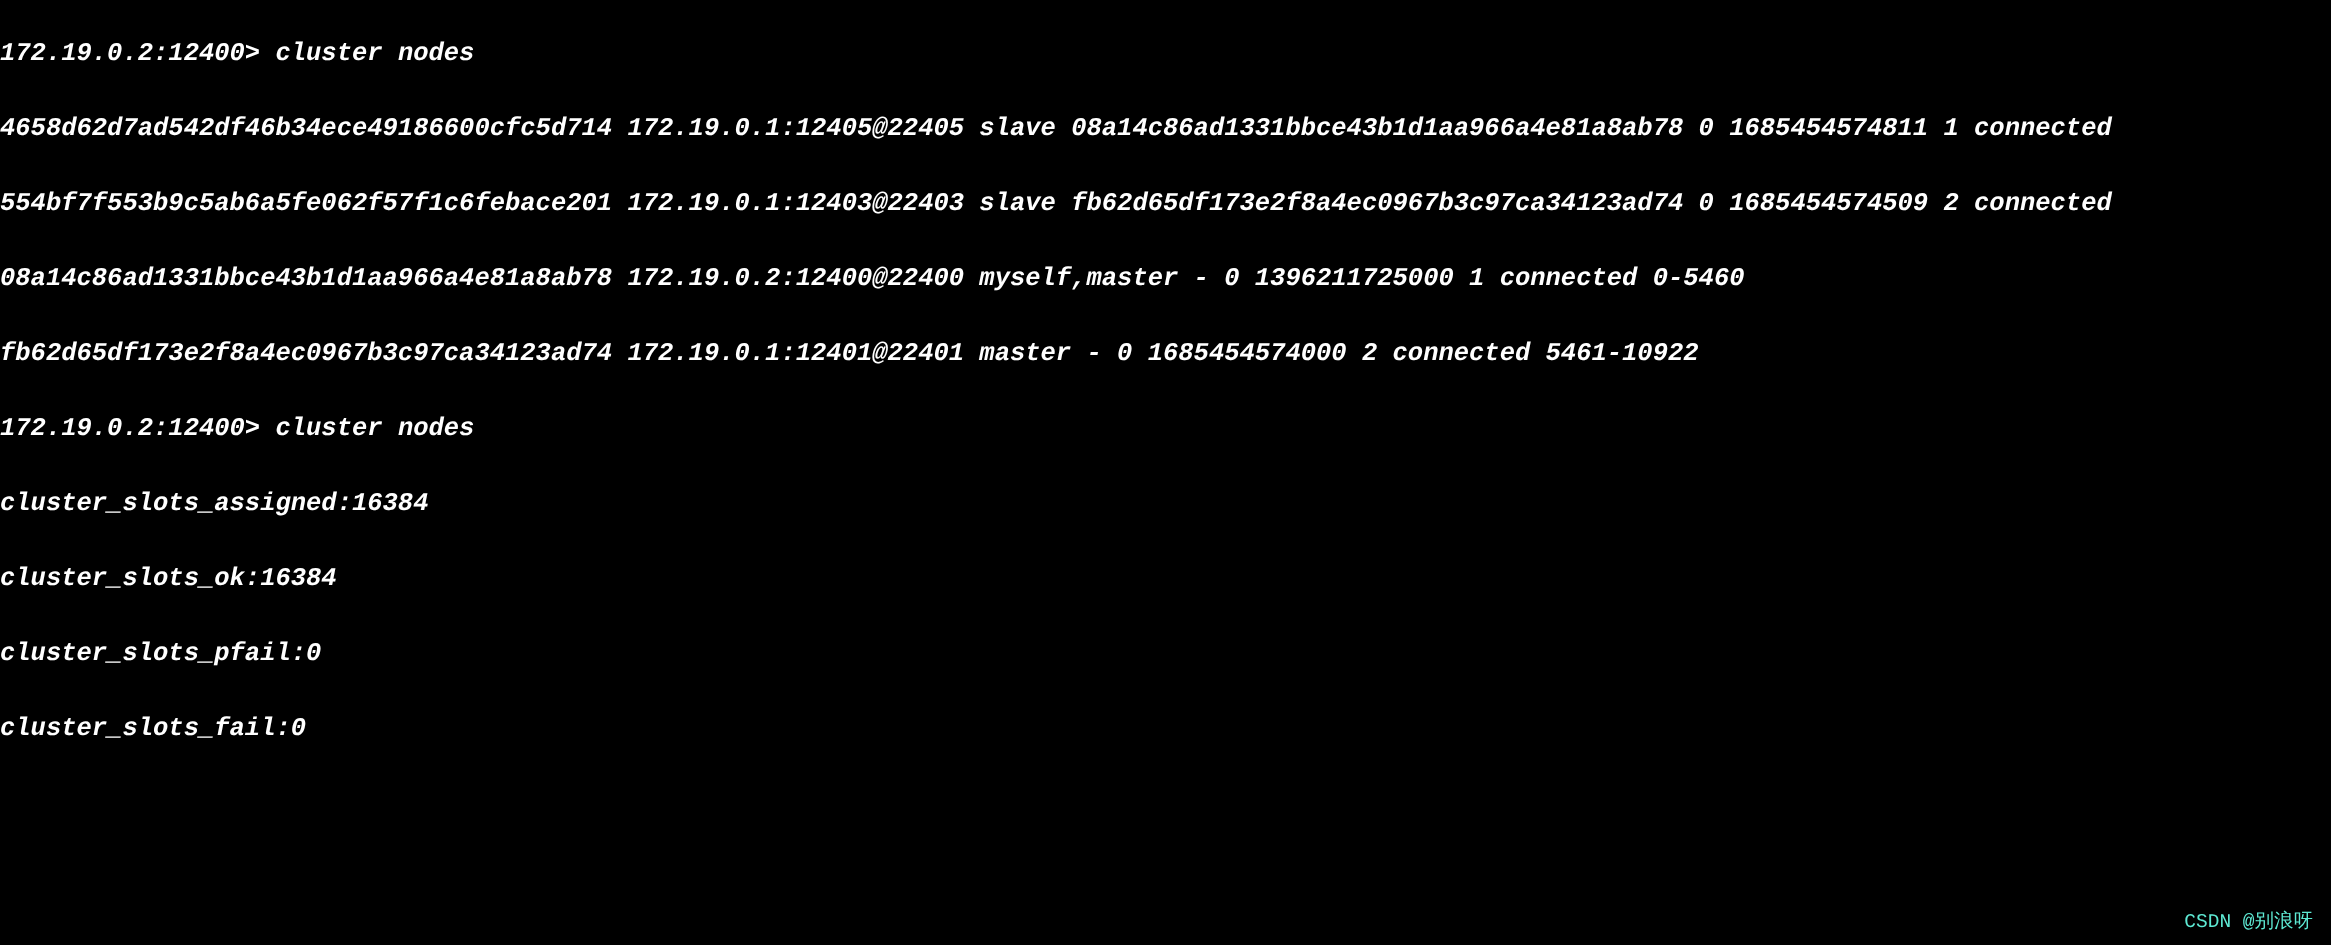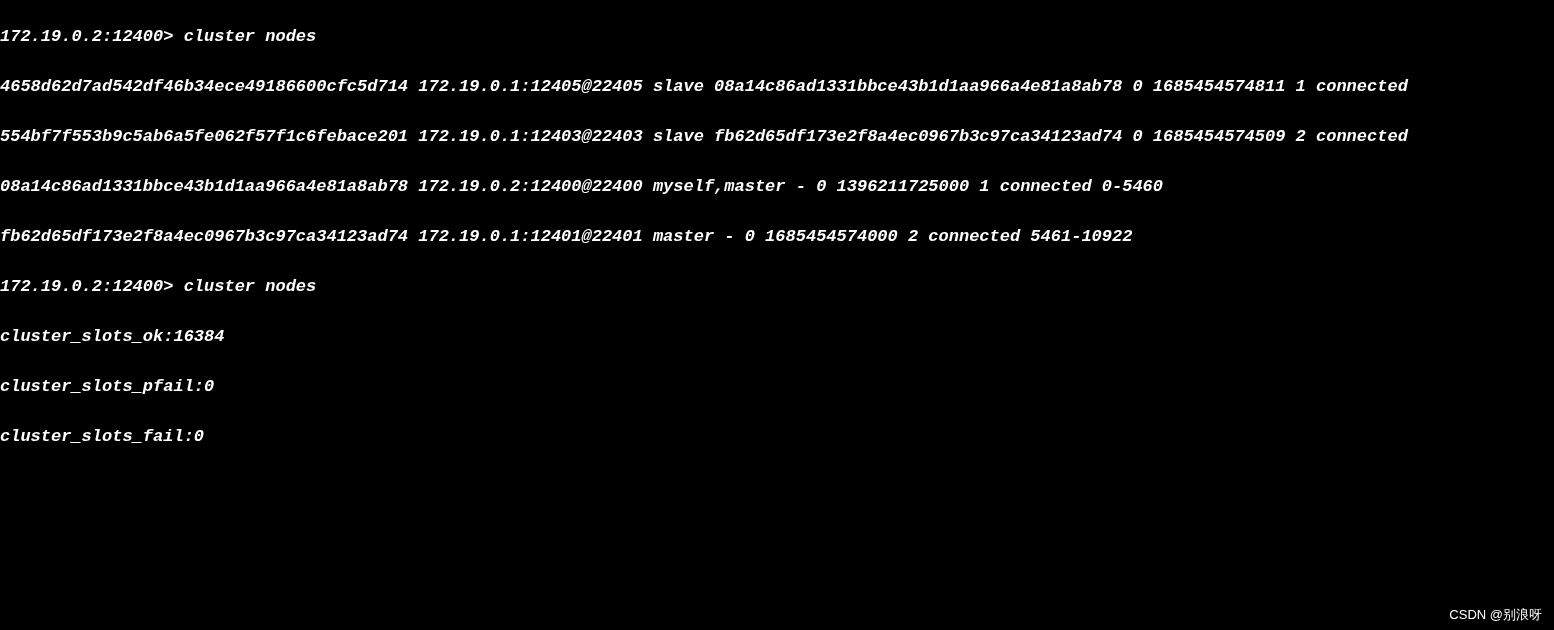--- a/index.html
+++ b/index.html
@@ -24,36 +24,37 @@
       white-space: pre;
     }
     .line {
       display: block;
       font-style: italic;
     }
     .watermark {
       position: absolute;
       right: 12px;
       bottom: 6px;
-      color: #ffffff;
+      color: #5eead4;
       font-size: 13px;
       font-weight: normal;
-      font-family: Liberation Sans, sans-serif;
+      font-family: Liberation Mono, monospace;
     }
   </style>
 </head>
 <body>
 
 <div class="terminal">
 <span class="line"><span>172.19.0.2:12400&gt; </span><span>cluster nodes</span></span>
 <span class="line">4658d62d7ad542df46b34ece49186600cfc5d714 172.19.0.1:12405@22405 slave 08a14c86ad1331bbce43b1d1aa966a4e81a8ab78 0 1685454574811 1 connected</span>
 <span class="line">554bf7f553b9c5ab6a5fe062f57f1c6febace201 172.19.0.1:12403@22403 slave fb62d65df173e2f8a4ec0967b3c97ca34123ad74 0 1685454574509 2 connected</span>
 <span class="line">08a14c86ad1331bbce43b1d1aa966a4e81a8ab78 172.19.0.2:12400@22400 myself,master - 0 1396211725000 1 connected 0-5460</span>
 <span class="line">fb62d65df173e2f8a4ec0967b3c97ca34123ad74 172.19.0.1:12401@22401 master - 0 1685454574000 2 connected 5461-10922</span>
 <span class="line"><span>172.19.0.2:12400&gt; </span><span>cluster nodes</span></span>
+<span class="line">cluster_slots_assigned:16384</span>
 <span class="line">cluster_slots_ok:16384</span>
 <span class="line">cluster_slots_pfail:0</span>
 <span class="line">cluster_slots_fail:0</span>
 
 
 
 
 
 
 

